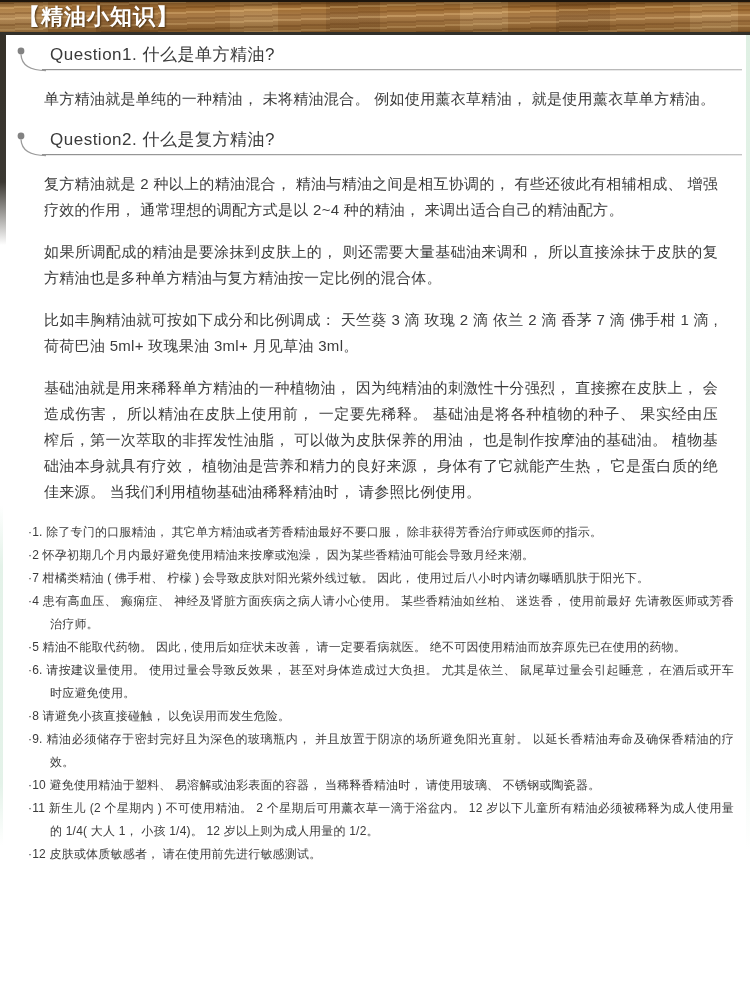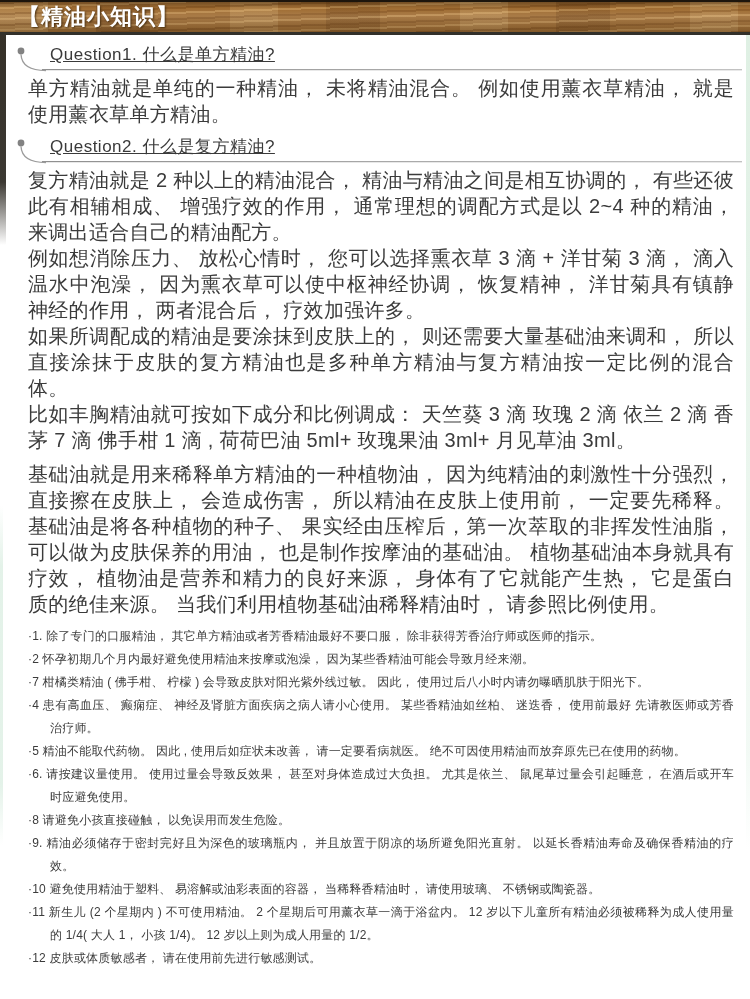--- a/index.html
+++ b/index.html
@@ -40,32 +40,32 @@
 
   
   .content{padding:0 16px 0 28px;}
   .qsection{margin-top:8px;}
 
   .qhead{position:relative;height:27px;}
   .pin{position:absolute;left:-14px;top:1px;}
   .qtitle{
     display:inline-block;margin-left:22px;
     font-size:17px;color:#3a3a3a;letter-spacing:.5px;
-    line-height:24px;white-space:nowrap;text-decoration:underline;
+    line-height:24px;white-space:nowrap;
   }
   .qline{
     position:absolute;left:14px;right:-8px;bottom:0;height:1px;
     background:linear-gradient(to right,#8f8f8f,#c2c2c2);
     box-shadow:0 1px 0 rgba(230,230,230,.9);
   }
 
   .qbody{margin-top:5px;}
   .para{
-    margin:0;padding:0;
-    font-size:20px;line-height:26px;color:#3b3b3b;
+    margin:16px;padding:0;
+    font-size:15px;line-height:26px;color:#3b3b3b;
     letter-spacing:.3px;text-align:justify;
   }
   .item{
     font-size:12px;line-height:23px;color:#3b3b3b;
     letter-spacing:.2px;text-align:justify;
     padding-left:22px;text-indent:-22px;
   }
 </style>
 </head>
 <body>
@@ -99,21 +99,20 @@
       <div class="qhead">
         <span class="qtitle">Question2. 什么是复方精油?</span>
         <span class="qline"></span>
         <svg class="pin" width="32" height="28" viewBox="0 0 32 28">
           <circle cx="7" cy="7" r="3.4" fill="#828282"></circle>
           <path d="M7 10.5 C 7.5 20, 14 26.5, 32 26.5" stroke="#9b9b9b" stroke-width="1.3" fill="none"></path>
         </svg>
       </div>
       <div class="qbody">
           <p class="para">复方精油就是 2 种以上的精油混合， 精油与精油之间是相互协调的， 有些还彼此有相辅相成、 增强疗效的作用， 通常理想的调配方式是以 2~4 种的精油， 来调出适合自己的精油配方。</p>
-          <p class="para">例如想消除压力、 放松心情时， 您可以选择熏衣草 3 滴 + 洋甘菊 3 滴， 滴入温水中泡澡， 因为熏衣草可以使中枢神经协调， 恢复精神， 洋甘菊具有镇静神经的作用， 两者混合后， 疗效加强许多。</p>
           <p class="para">如果所调配成的精油是要涂抹到皮肤上的， 则还需要大量基础油来调和， 所以直接涂抹于皮肤的复方精油也是多种单方精油与复方精油按一定比例的混合体。</p>
           <p class="para">比如丰胸精油就可按如下成分和比例调成： 天竺葵 3 滴 玫瑰 2 滴 依兰 2 滴 香茅 7 滴 佛手柑 1 滴 , 荷荷巴油 5ml+ 玫瑰果油 3ml+ 月见草油 3ml。</p>
         </div>
     </section>
 
     <section class="qsection">
       <div class="qbody">
           <p class="para">基础油就是用来稀释单方精油的一种植物油， 因为纯精油的刺激性十分强烈， 直接擦在皮肤上， 会造成伤害， 所以精油在皮肤上使用前， 一定要先稀释。 基础油是将各种植物的种子、 果实经由压榨后，第一次萃取的非挥发性油脂， 可以做为皮肤保养的用油， 也是制作按摩油的基础油。 植物基础油本身就具有疗效， 植物油是营养和精力的良好来源， 身体有了它就能产生热， 它是蛋白质的绝佳来源。 当我们利用植物基础油稀释精油时， 请参照比例使用。</p>
         </div>
     </section>

